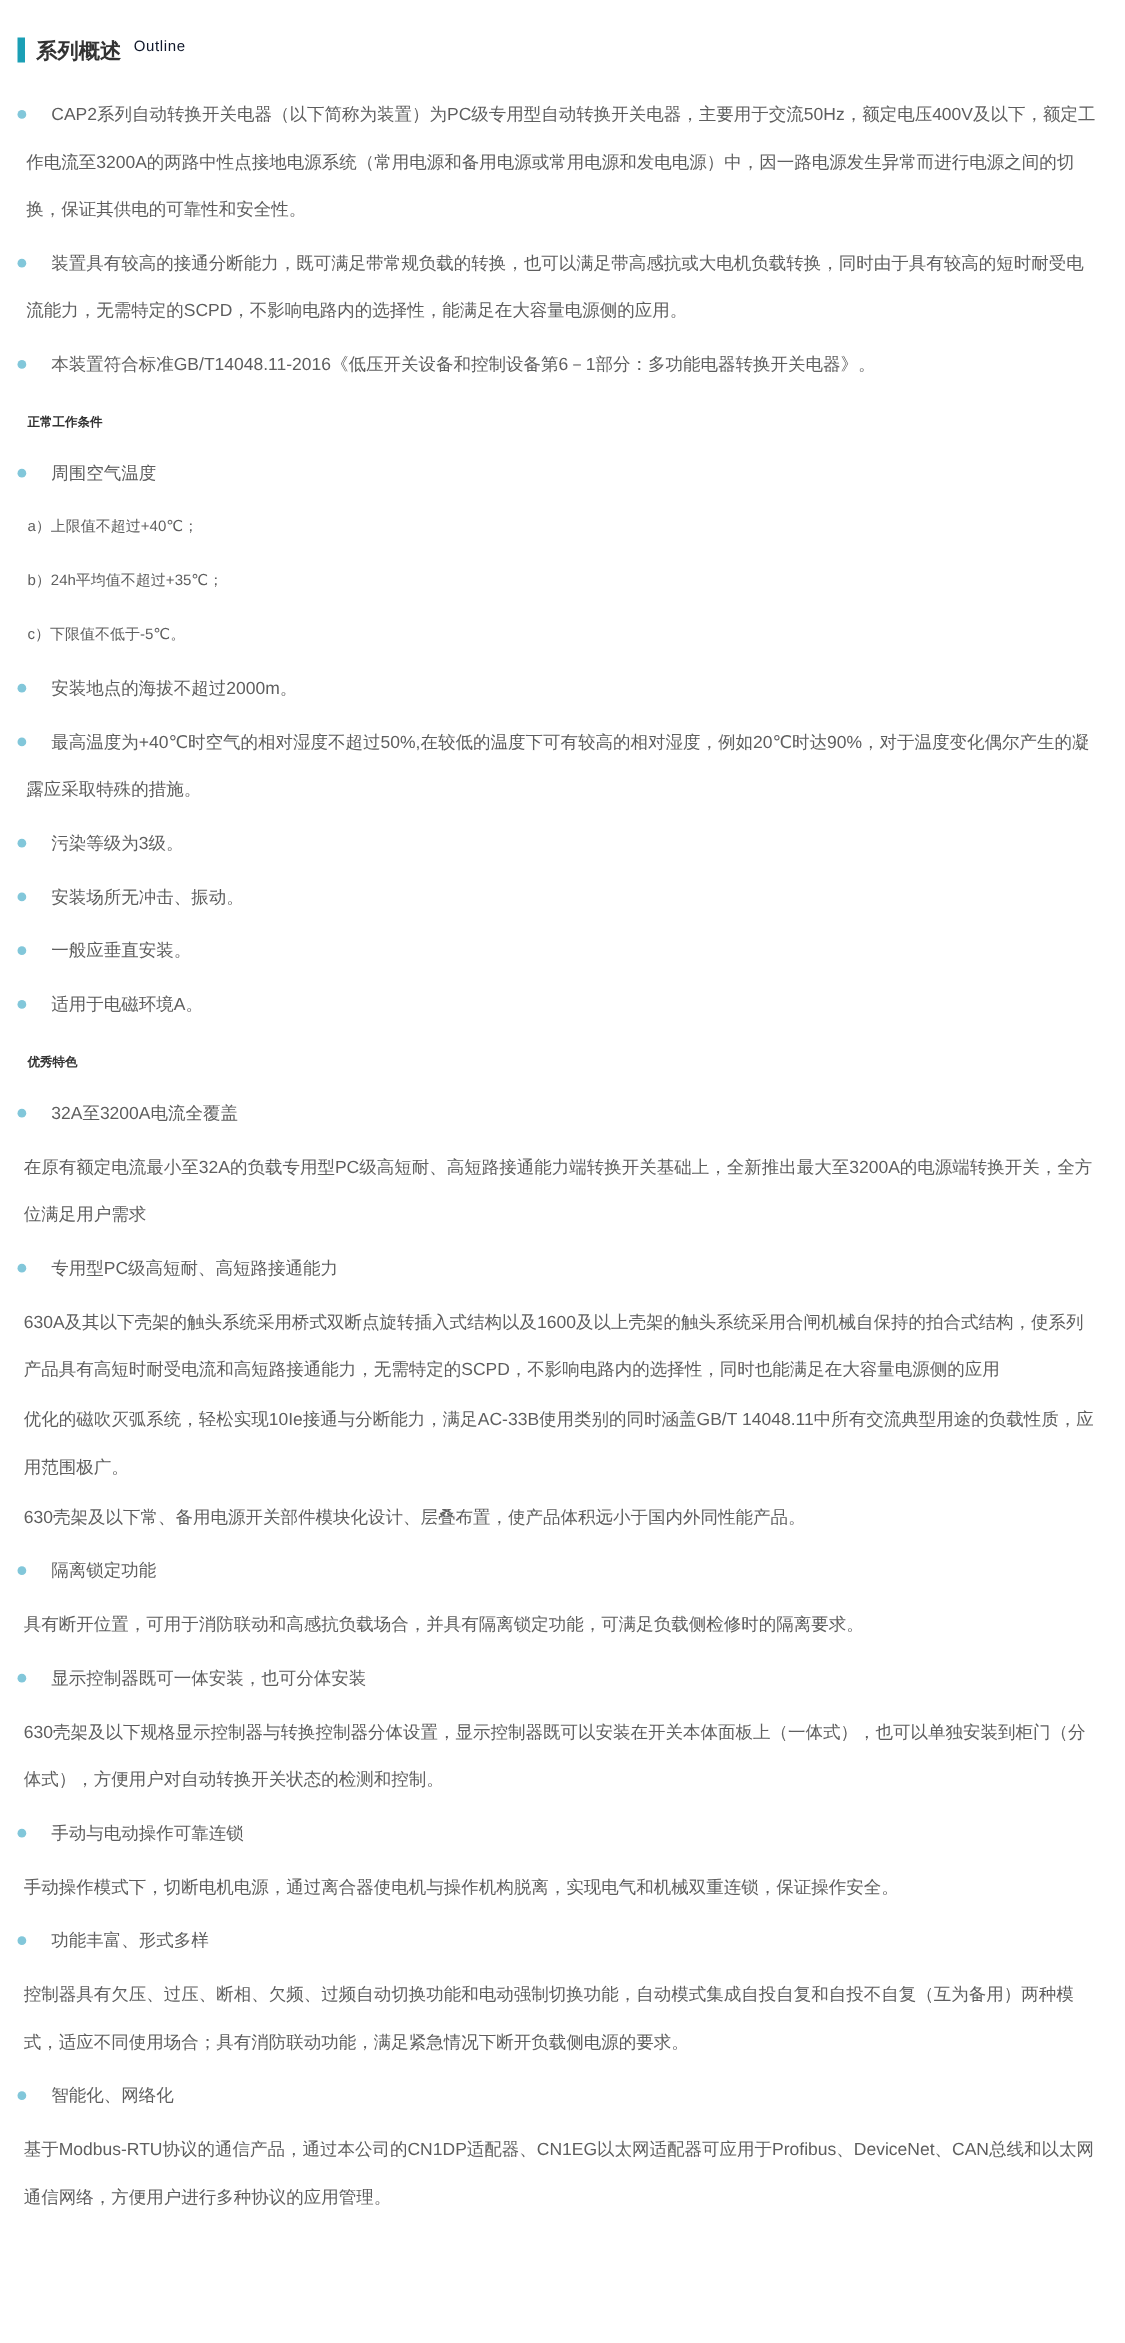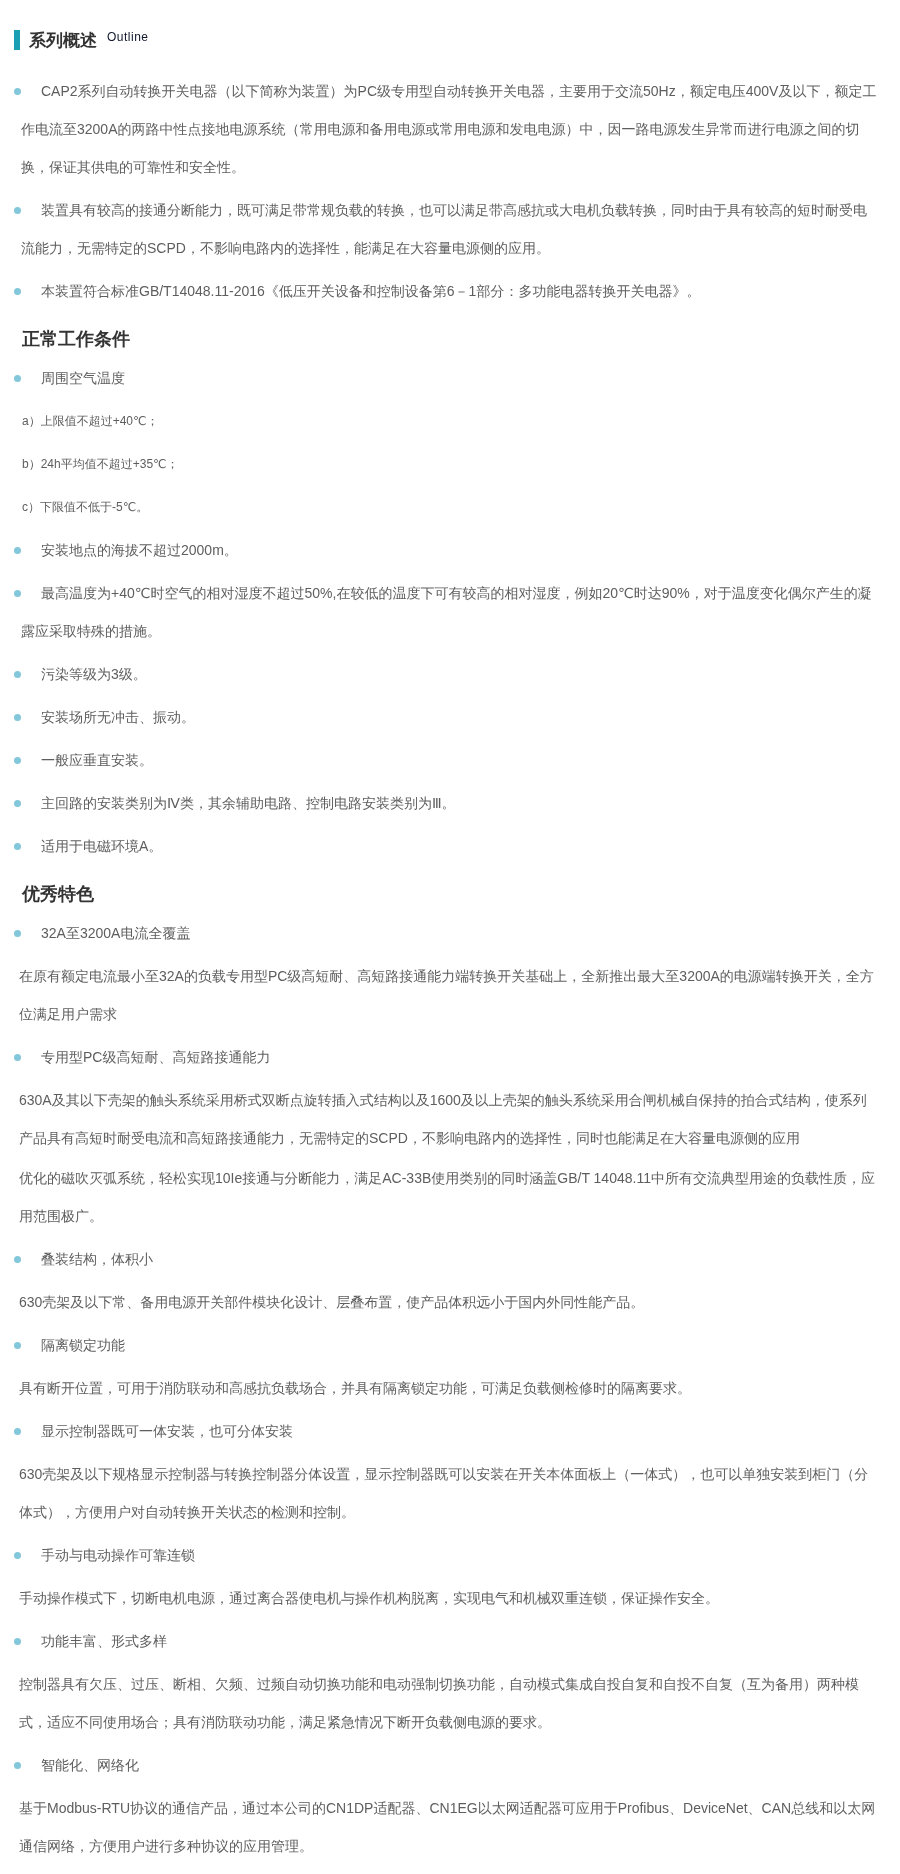--- a/index.html
+++ b/index.html
@@ -14,21 +14,21 @@
 
   
   .bullet-item { position:relative; padding-left:7px; margin:5px 0; }
   .bullet-item .dot { position:absolute; left:0; top:16px; width:7px; height:7px; border-radius:50%; background:#82c7da; }
   .btext { margin:0; font-size:14px; line-height:38px; text-indent:20px; }
 
   
   .plain { margin:5px 0; padding-left:8px; font-size:12px; line-height:38px; }
   .desc  { margin:0 0 2px 0; padding-left:5px; font-size:14px; line-height:38px; }
 
-  .sub-heading { font-size:18px; font-weight:bold; color:#333333; margin:17px 0 8px 8px; line-height:24px; }
+  .sub-heading { font-size:10px; font-weight:bold; color:#333333; margin:17px 0 8px 8px; line-height:24px; }
 </style>
 </head>
 <body>
 
 <div class="page">
 
   <header class="page-header">
     <span class="accent-bar"></span>
     <h1 class="title-zh">系列概述</h1>
     <span class="title-en">Outline</span>
@@ -71,47 +71,39 @@
   <div class="bullet-item">
     <span class="dot"></span>
     <p class="btext">安装场所无冲击、振动。</p>
   </div>
   <div class="bullet-item">
     <span class="dot"></span>
     <p class="btext">一般应垂直安装。</p>
   </div>
   <div class="bullet-item">
     <span class="dot"></span>
-    <p class="btext">主回路的安装类别为Ⅳ类，其余辅助电路、控制电路安装类别为Ⅲ。</p>
-  </div>
-  <div class="bullet-item">
-    <span class="dot"></span>
     <p class="btext">适用于电磁环境A。</p>
   </div>
 
   <h2 class="sub-heading">优秀特色</h2>
 
   <div class="bullet-item">
     <span class="dot"></span>
     <p class="btext">32A至3200A电流全覆盖</p>
   </div>
   <p class="desc">在原有额定电流最小至32A的负载专用型PC级高短耐、高短路接通能力端转换开关基础上，全新推出最大至3200A的电源端转换开关，全方位满足用户需求</p>
 
   <div class="bullet-item">
     <span class="dot"></span>
     <p class="btext">专用型PC级高短耐、高短路接通能力</p>
   </div>
   <p class="desc">630A及其以下壳架的触头系统采用桥式双断点旋转插入式结构以及1600及以上壳架的触头系统采用合闸机械自保持的拍合式结构，使系列产品具有高短时耐受电流和高短路接通能力，无需特定的SCPD，不影响电路内的选择性，同时也能满足在大容量电源侧的应用</p>
 
   <p class="desc">优化的磁吹灭弧系统，轻松实现10Ie接通与分断能力，满足AC-33B使用类别的同时涵盖GB/T 14048.11中所有交流典型用途的负载性质，应用范围极广。</p>
 
-  <div class="bullet-item">
-    <span class="dot"></span>
-    <p class="btext">叠装结构，体积小</p>
-  </div>
   <p class="desc">630壳架及以下常、备用电源开关部件模块化设计、层叠布置，使产品体积远小于国内外同性能产品。</p>
 
   <div class="bullet-item">
     <span class="dot"></span>
     <p class="btext">隔离锁定功能</p>
   </div>
   <p class="desc">具有断开位置，可用于消防联动和高感抗负载场合，并具有隔离锁定功能，可满足负载侧检修时的隔离要求。</p>
 
   <div class="bullet-item">
     <span class="dot"></span>

